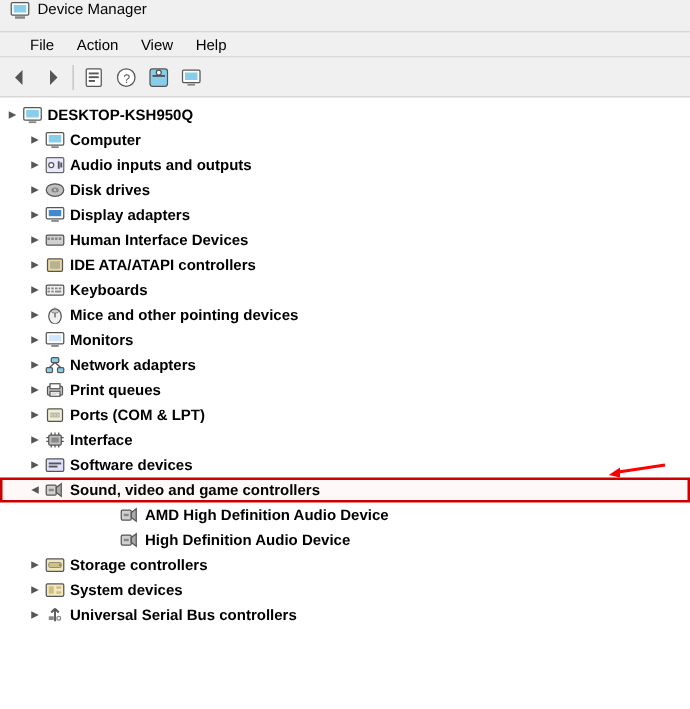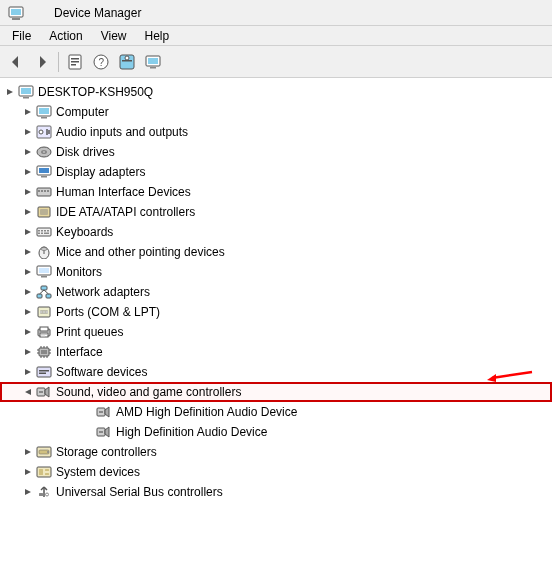--- a/index.html
+++ b/index.html
@@ -10,34 +10,33 @@
       width: 552px;
       height: 567px;
       overflow: hidden;
     }
 
     
     .title-bar {
       background: #f0f0f0;
       height: 26px;
       display: flex;
-      align-items: center;
+      align-items: flex-start;
       padding: 0 8px;
       border-bottom: 1px solid #d0d0d0;
       font-size: 12px;
-      gap: 24px;
     }
 
     
     .menu-bar {
       background: #f0f0f0;
       height: 20px;
       display: flex;
       align-items: center;
-      padding: 0 4px;
+      padding: 0 16px;
       border-bottom: 1px solid #d0d0d0;
       font-size: 12px;
       gap: 2px;
     }
     .menu-item {
       padding: 2px 8px;
       cursor: pointer;
     }
 
     
@@ -65,20 +64,21 @@
       height: 20px;
       background: #c0c0c0;
       margin: 0 2px;
     }
 
     
     .main-content {
       display: flex;
       height: calc(567px - 78px);
       overflow: hidden;
+      font-weight: bold;
     }
 
     
     .tree-panel {
       flex: 1;
       overflow-y: auto;
       overflow-x: auto;
       background: #fff;
       padding: 4px 0;
     }
@@ -342,43 +342,43 @@
       <span class="item-label">Network adapters</span>
     </div>
 
     <div class="tree-item indent-1">
       <div class="expander">
         <svg width="10" height="10" viewBox="0 0 10 10">
             <polygon points="2,2 8,5 2,8" fill="#555"></polygon>
           </svg>
       </div>
       <svg width="16" height="14" viewBox="0 0 16 14" style="margin-right:4px;flex-shrink:0;">
+        <rect x="2" y="4" width="12" height="7" rx="1" fill="#d0d0d0" stroke="#555" stroke-width="1"></rect>
+        <rect x="4" y="2" width="8" height="4" fill="white" stroke="#555" stroke-width="1"></rect>
+        <rect x="4" y="8" width="8" height="4" fill="white" stroke="#555" stroke-width="1"></rect>
+        <rect x="5" y="9" width="6" height="1" fill="#ccc"></rect>
+        <rect x="5" y="10.5" width="4" height="1" fill="#ccc"></rect>
+      </svg>
+      <span class="item-label">Print queues</span>
+    </div>
+
+    <div class="tree-item indent-1">
+      <div class="expander">
+        <svg width="10" height="10" viewBox="0 0 10 10">
+            <polygon points="2,2 8,5 2,8" fill="#555"></polygon>
+          </svg>
+      </div>
+      <svg width="16" height="14" viewBox="0 0 16 14" style="margin-right:4px;flex-shrink:0;">
         <rect x="2" y="2" width="12" height="10" rx="1" fill="#f0f0d0" stroke="#555" stroke-width="1"></rect>
         <rect x="4" y="5" width="8" height="4" rx="1" fill="#888" opacity="0.5"></rect>
         <circle cx="5" cy="7" r="1" fill="#ccc"></circle>
         <circle cx="8" cy="7" r="1" fill="#ccc"></circle>
         <circle cx="11" cy="7" r="1" fill="#ccc"></circle>
       </svg>
       <span class="item-label">Ports (COM &amp; LPT)</span>
-    </div>
-
-    <div class="tree-item indent-1">
-      <div class="expander">
-        <svg width="10" height="10" viewBox="0 0 10 10">
-            <polygon points="2,2 8,5 2,8" fill="#555"></polygon>
-          </svg>
-      </div>
-      <svg width="16" height="14" viewBox="0 0 16 14" style="margin-right:4px;flex-shrink:0;">
-        <rect x="2" y="4" width="12" height="7" rx="1" fill="#d0d0d0" stroke="#555" stroke-width="1"></rect>
-        <rect x="4" y="2" width="8" height="4" fill="white" stroke="#555" stroke-width="1"></rect>
-        <rect x="4" y="8" width="8" height="4" fill="white" stroke="#555" stroke-width="1"></rect>
-        <rect x="5" y="9" width="6" height="1" fill="#ccc"></rect>
-        <rect x="5" y="10.5" width="4" height="1" fill="#ccc"></rect>
-      </svg>
-      <span class="item-label">Print queues</span>
     </div>
 
     <div class="tree-item indent-1">
       <div class="expander">
         <svg width="10" height="10" viewBox="0 0 10 10">
             <polygon points="2,2 8,5 2,8" fill="#555"></polygon>
           </svg>
       </div>
       <svg width="16" height="14" viewBox="0 0 16 14" style="margin-right:4px;flex-shrink:0;">
         <rect x="3" y="3" width="10" height="8" rx="1" fill="#c0c0c0" stroke="#555" stroke-width="1"></rect>

